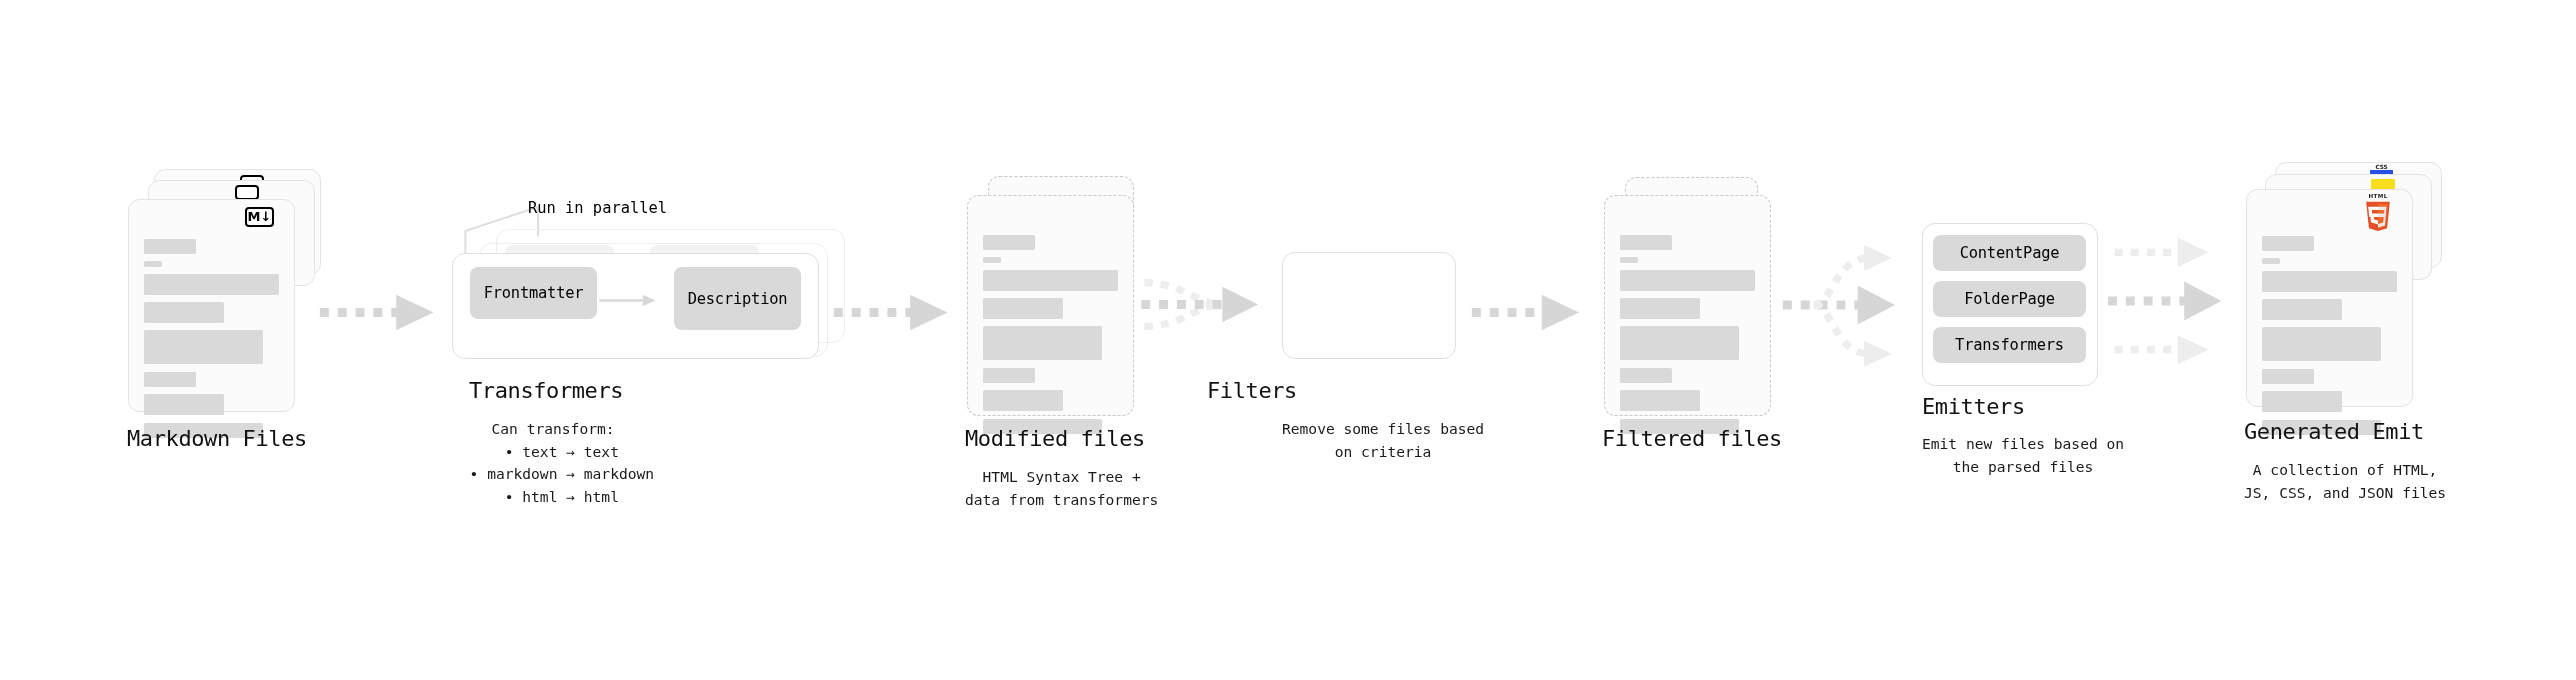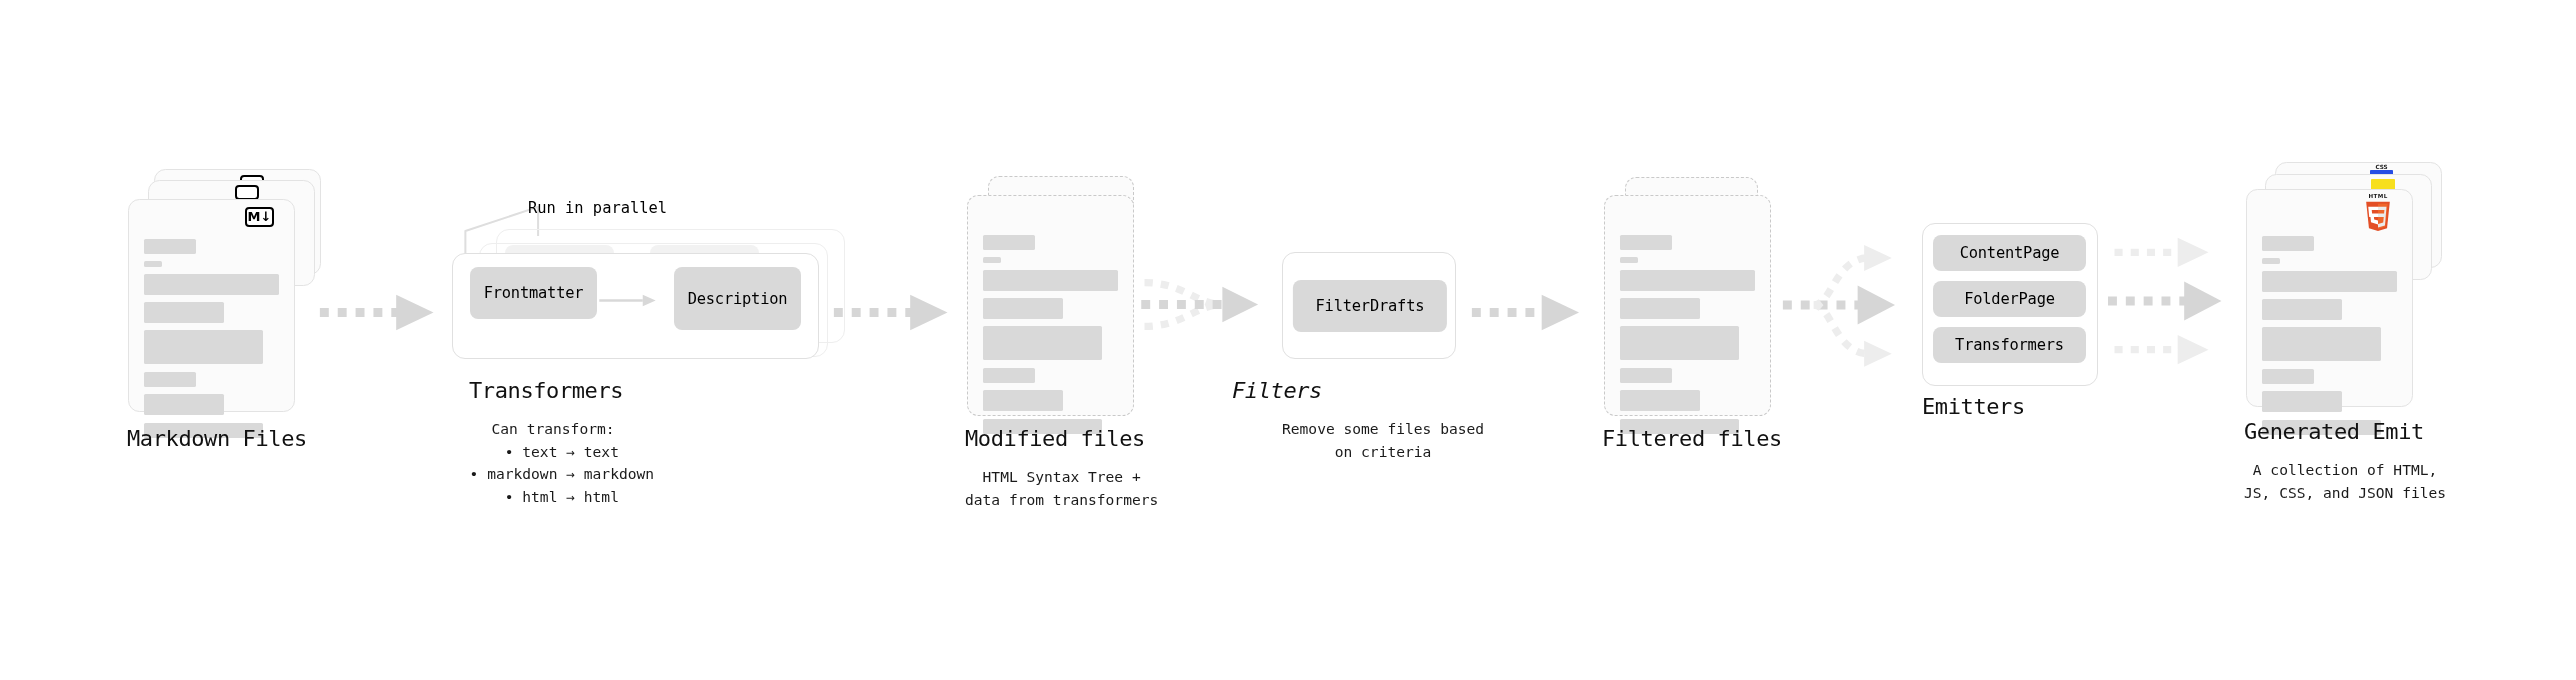--- a/index.html
+++ b/index.html
@@ -263,25 +263,22 @@
 
   <svg class="node" style="left:1136px; top:268px;" width="163" height="73" viewBox="0 0 200 90">
     <path d="M 10 18 C 56 18, 74 44, 104 45" fill="none" stroke="#ededed" stroke-width="9" stroke-dasharray="10 10"></path>
     <path d="M 10 72 C 56 72, 74 46, 104 45" fill="none" stroke="#ededed" stroke-width="9" stroke-dasharray="10 10"></path>
     <line x1="6" y1="45" x2="108" y2="45" stroke="#d6d6d6" stroke-width="11" stroke-dasharray="11 11"></line>
     <polygon points="106,23 150,45 106,67" fill="#d6d6d6"></polygon>
   </svg>
 
   <div class="proc-box" style="left:1282px; top:252px; width:174px; height:107px;">
   </div>
-  <div class="chip" style="position:absolute; left:1301px; top:280px; width:154px; height:52px; transform:translateX(-8.1px);">
-    <span>FilterDrafts</span>
-  </div>
-
-  <div class="title" style="left:1232px; top:378px;font-style:italic;">Filters</div>
+
+  <div class="title" style="left:1207px; top:378px;">Filters</div>
   <div class="sub" style="left:1282px; top:418px;">Remove some files based
 on criteria</div>
 
   <svg class="node" style="left:1467px; top:288px;" width="138" height="49" viewBox="0 0 170 60">
     <line x1="6" y1="30" x2="95" y2="30" stroke="#d6d6d6" stroke-width="11" stroke-dasharray="11 11"></line>
     <polygon points="92,8 138,30 92,52" fill="#d6d6d6"></polygon>
   </svg>
 
   <div class="doc-stack">
     <div class="doc-card dashed" style="left:1625px; top:177px; width:133px; height:89px;"></div>
@@ -316,20 +313,22 @@
     <span>ContentPage</span>
   </div>
   <div class="chip" style="position:absolute; left:1933px; top:281px; width:153px; height:36px;">
     <span>FolderPage</span>
   </div>
   <div class="chip" style="position:absolute; left:1933px; top:327px; width:153px; height:36px;">
     <span>Transformers</span>
   </div>
 
   <div class="title" style="left:1922px; top:394px;">Emitters</div>
+  <div class="sub" style="left:1922px; top:433px;">Emit new files based on
+the parsed files</div>
 
   <svg class="node" style="left:2108px; top:236px;" width="154" height="130" viewBox="0 0 190 160">
     <line x1="8" y1="20" x2="88" y2="20" stroke="#ededed" stroke-width="9" stroke-dasharray="10 10"></line>
     <polygon points="86,2 124,20 86,38" fill="#ededed"></polygon>
 
     <line x1="0" y1="80" x2="96" y2="80" stroke="#d6d6d6" stroke-width="11" stroke-dasharray="11 11"></line>
     <polygon points="94,56 140,80 94,104" fill="#d6d6d6"></polygon>
 
     <line x1="8" y1="140" x2="88" y2="140" stroke="#ededed" stroke-width="9" stroke-dasharray="10 10"></line>
     <polygon points="86,122 124,140 86,158" fill="#ededed"></polygon>

